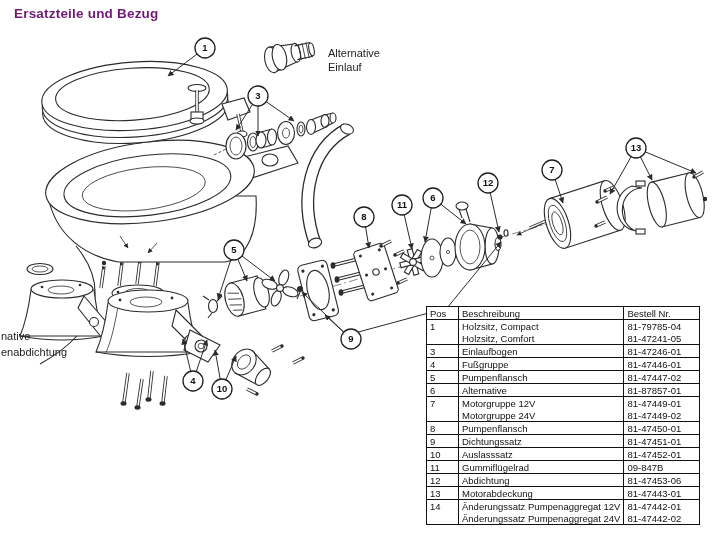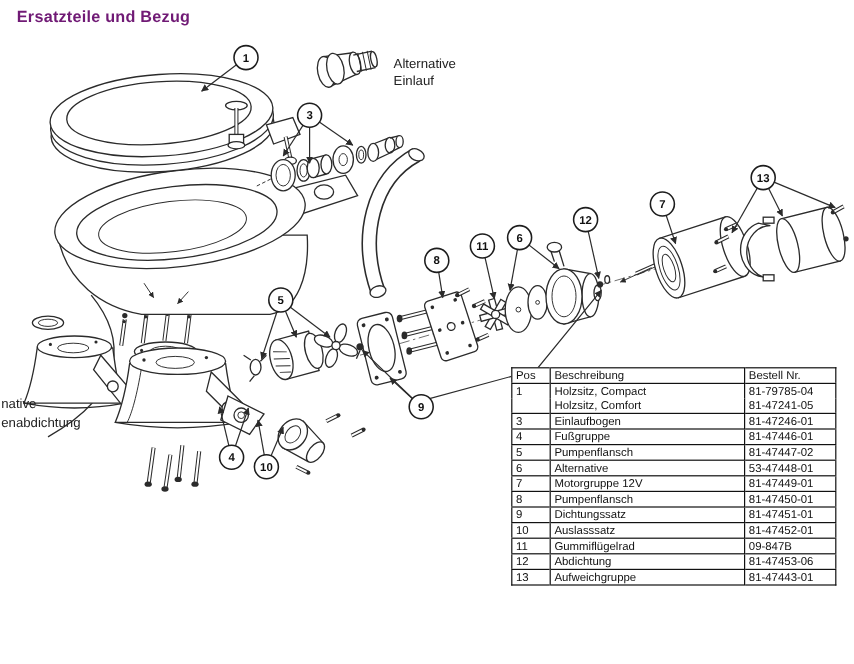--- a/index.html
+++ b/index.html
@@ -496,27 +496,32 @@
           <td>81-47446-01</td>
         </tr>
         <tr>
           <td>5</td>
           <td>Pumpenflansch</td>
           <td>81-47447-02</td>
         </tr>
         <tr>
           <td>6</td>
           <td>Alternative</td>
-          <td>53-47448-01</td>
+          <td>81-87857-01</td>
         </tr>
         <tr>
           <td>7</td>
           <td>Motorgruppe 12V</td>
           <td>81-47449-01</td>
         </tr>
+        <tr class="cont">
+          <td></td>
+          <td>Motorgruppe 24V</td>
+          <td>81-47449-02</td>
+        </tr>
         <tr>
           <td>8</td>
           <td>Pumpenflansch</td>
           <td>81-47450-01</td>
         </tr>
         <tr>
           <td>9</td>
           <td>Dichtungssatz</td>
           <td>81-47451-01</td>
         </tr>
@@ -530,19 +535,29 @@
           <td>Gummiflügelrad</td>
           <td>09-847B</td>
         </tr>
         <tr>
           <td>12</td>
           <td>Abdichtung</td>
           <td>81-47453-06</td>
         </tr>
         <tr>
           <td>13</td>
-          <td>Aufweichgruppe</td>
+          <td>Motorabdeckung</td>
           <td>81-47443-01</td>
+        </tr>
+        <tr>
+          <td>14</td>
+          <td>Änderungssatz Pumpenaggregat 12V</td>
+          <td>81-47442-01</td>
+        </tr>
+        <tr class="cont">
+          <td></td>
+          <td>Änderungssatz Pumpenaggregat 24V</td>
+          <td>81-47442-02</td>
         </tr>
       </tbody>
   </table>
 
 </div>
 
 </body></html>

